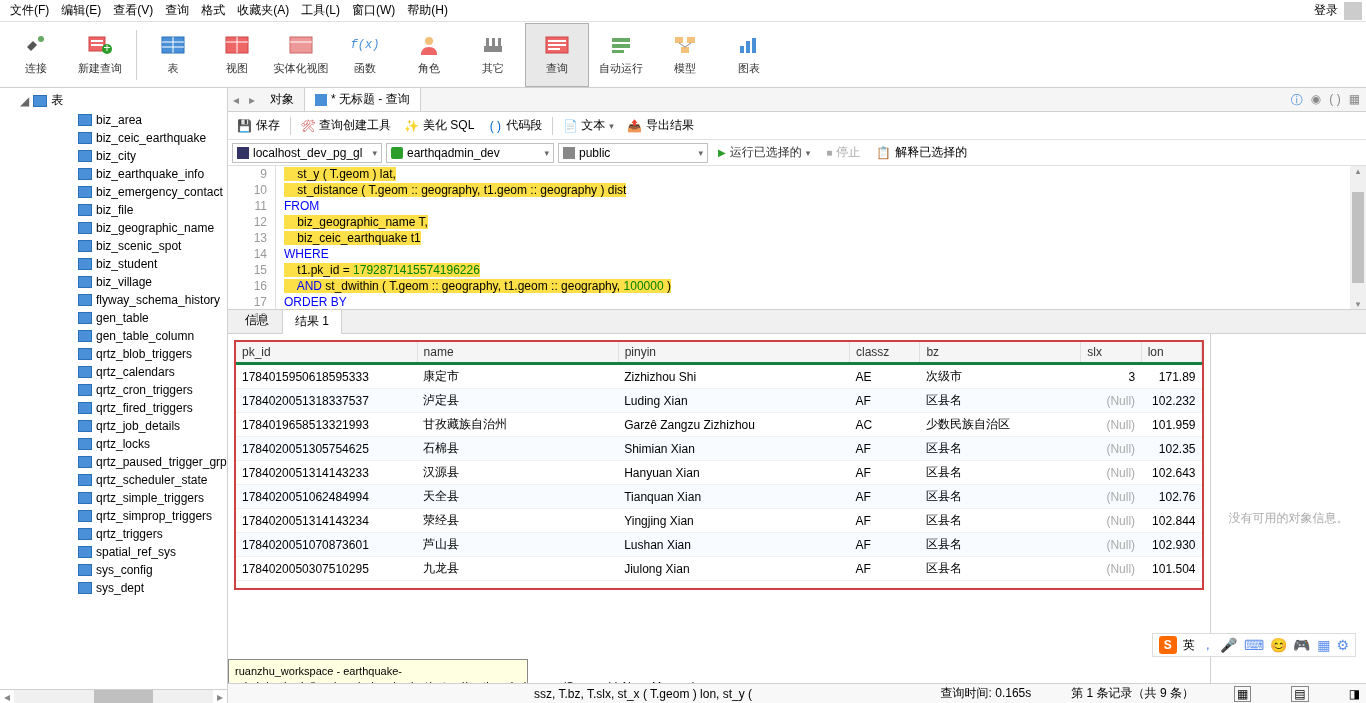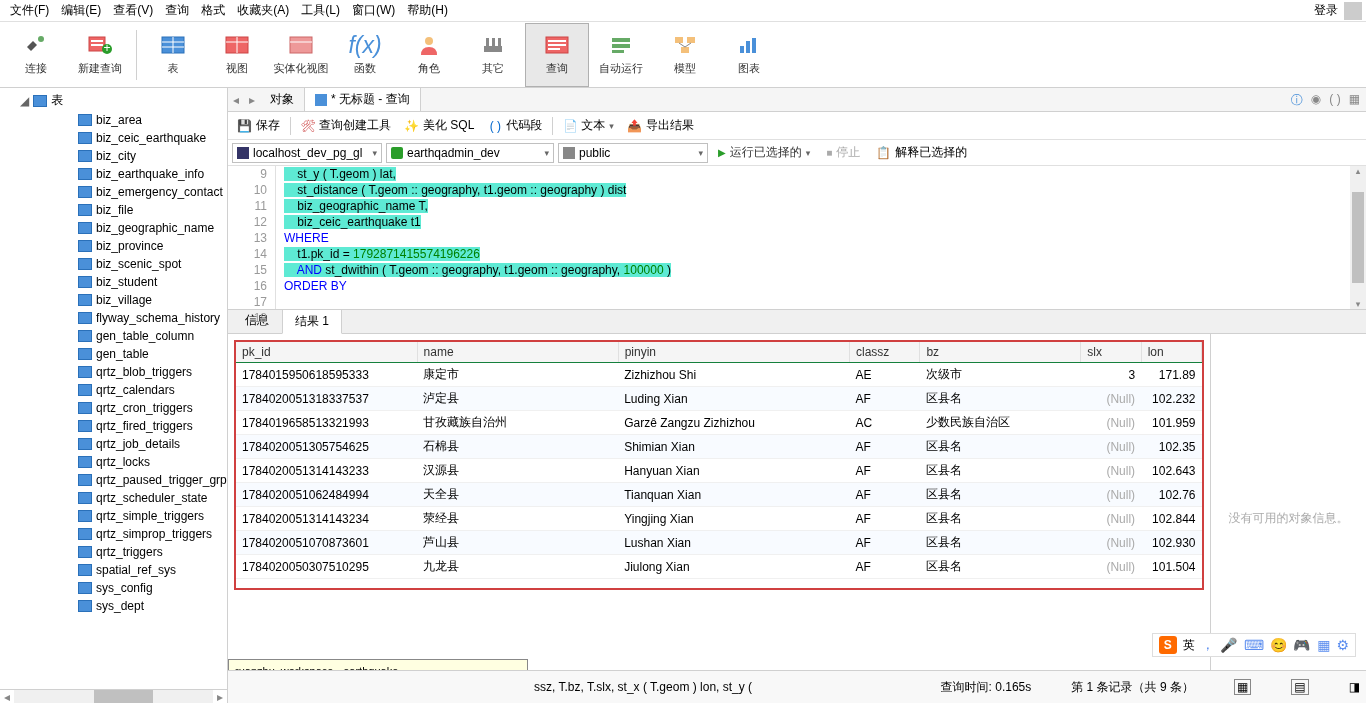--- a/index.html
+++ b/index.html
@@ -35,46 +35,46 @@
 .qt-sep { width: 1px; height: 18px; background: #d0d0d0; margin: 0 2px; }
 .conn-row { height: 26px; display: flex; align-items: center; padding: 0 4px; gap: 4px; border-bottom: 1px solid #e0e0e0; }
 .conn-select { height: 20px; border: 1px solid #c0c0c0; display: flex; align-items: center; padding: 0 4px; gap: 4px; cursor: pointer; background: #fff; }
 .conn-select .caret { margin-left: auto; }
 .run-btn { color: #333; }
 .editor-wrap { height: 144px; display: flex; border-bottom: 1px solid #d0d0d0; position: relative; }
 .gutter { width: 48px; background: #fff; border-right: 1px solid #e0e0e0; text-align: right; padding-right: 8px; color: #999; font-family: Consolas, monospace; }
 .gutter div { height: 16px; line-height: 16px; }
 .editor { flex: 1; font-family: Consolas, monospace; padding-left: 8px; overflow: hidden; }
 .editor-line { height: 16px; line-height: 16px; white-space: pre; }
-.hl { background: #5eead4; }
+.hl { background: #fde047; }
 .kw { color: #0000ff; }
 .num { color: #008000; }
 .editor-scroll { width: 16px; background: #f0f0f0; display: flex; flex-direction: column; }
 .editor-scroll-thumb { background: #c0c0c0; flex: 1; margin: 16px 2px; }
 .result-tabs { height: 24px; display: flex; align-items: flex-end; background: #f0f0f0; border-bottom: 1px solid #d0d0d0; padding-left: 4px; }
 .rtab { padding: 3px 12px; cursor: pointer; border: 1px solid transparent; }
 .rtab.active { background: #fff; border: 1px solid #d0d0d0; border-bottom-color: #fff; position: relative; top: 1px; }
 .result-area { flex: 1; display: flex; overflow: hidden; }
 .result-grid { flex: 1; position: relative; padding: 6px; }
 .grid-border { border: 2px solid #d04040; height: 250px; overflow: hidden; }
 .grid-table { width: 100%; border-collapse: collapse; }
-.grid-table th { background: #f5f5f5; border-bottom: 1px solid #15803d; border-right: 1px solid #e0e0e0; text-align: left; padding: 3px 6px; font-weight: normal; color: #333; }
+.grid-table th { background: #f5f5f5; border-bottom: 3px solid #15803d; border-right: 1px solid #e0e0e0; text-align: left; padding: 3px 6px; font-weight: normal; color: #333; }
 .grid-table td { border-bottom: 1px solid #f0f0f0; padding: 3px 6px; white-space: nowrap; }
 .grid-table tr:nth-child(even) td { background: #f8fbff; }
 .null { color: #aaa; }
 .col-pk { width: 180px; text-align: left; }
 .col-name { width: 200px; }
 .col-pin { width: 230px; }
 .col-cls { width: 70px; }
 .col-bz { width: 160px; }
 .col-slx { width: 60px; text-align: right; }
 .col-lon { width: 60px; text-align: right; }
 .result-side { width: 156px; border-left: 1px solid #d0d0d0; display: flex; align-items: center; justify-content: center; color: #aaa; }
 .tooltip { position: absolute; background: #ffffe1; border: 1px solid #888; padding: 4px 6px; font-size: 11px; line-height: 1.4; max-width: 300px; }
-.statusbar { position: absolute; bottom: 0; left: 228px; right: 0; height: 20px; border-top: 1px solid #d0d0d0; display: flex; align-items: center; font-size: 11px; padding: 16px 6px; gap: 40px; background: #f8f8f8; }
+.statusbar { position: absolute; bottom: 0; left: 228px; right: 0; height: 20px; border-top: 1px solid #d0d0d0; display: flex; align-items: center; font-size: 11px; padding: 9px 6px; gap: 40px; background: #f8f8f8; }
 .statusbar .spacer { flex: 1; }
 .view-icons { position: absolute; top: 92px; right: 6px; display: flex; gap: 8px; color: #888; }
 .view-icons span { cursor: pointer; color: #4a90d9; }
 .ime-bar { position: absolute; bottom: 46px; right: 10px; display: flex; align-items: center; gap: 6px; background: #fff; border: 1px solid #ddd; padding: 2px 6px; }
 .ime-icon { width: 18px; height: 18px; background: #ff6a00; color: #fff; display: flex; align-items: center; justify-content: center; font-weight: bold; border-radius: 3px; }
 .ime-glyph { color: #5b8def; font-size: 14px; }
 .caret { font-size: 9px; color: #666; }
 .play { color: #2a9d2a; font-size: 10px; }
 .stop { color: #aaa; font-size: 10px; }
 svg { display: block; }
@@ -146,21 +146,21 @@
     <div class="tool-icon">
         <svg width="24" height="18">
           <rect x="1" y="1" width="22" height="16" fill="#e99" stroke="#c66"></rect>
           <line x1="1" y1="6" x2="23" y2="6" stroke="#fff"></line>
         </svg>
       </div>
     <span class="tool-label">实体化视图</span>
   </div>
   <div class="tool-btn">
     <div class="tool-icon">
-        <span style="color:#4a90d9;font-style:italic;font-size:23px;font-family:Liberation Sans, sans-serif">f(x)</span>
+        <span style="color:#4a90d9;font-style:italic;font-size:12px;font-family:Liberation Mono, monospace">f(x)</span>
       </div>
     <span class="tool-label">函数</span>
   </div>
   <div class="tool-btn">
     <div class="tool-icon">
         <svg width="20" height="20">
           <circle cx="10" cy="6" r="4" fill="#f4c07a"></circle>
           <path d="M2 20 Q2 12 10 12 Q18 12 18 20 Z" fill="#e66"></path>
         </svg>
       </div>
@@ -262,45 +262,41 @@
           <div class="tree-item">
             <span class="tree-icon"></span>
             <span>biz_file</span>
           </div>
           <div class="tree-item">
             <span class="tree-icon"></span>
             <span>biz_geographic_name</span>
           </div>
           <div class="tree-item">
             <span class="tree-icon"></span>
-            <span>biz_province</span>
-          </div>
-          <div class="tree-item">
-            <span class="tree-icon"></span>
             <span>biz_scenic_spot</span>
           </div>
           <div class="tree-item">
             <span class="tree-icon"></span>
             <span>biz_student</span>
           </div>
           <div class="tree-item">
             <span class="tree-icon"></span>
             <span>biz_village</span>
           </div>
           <div class="tree-item">
             <span class="tree-icon"></span>
             <span>flyway_schema_history</span>
           </div>
           <div class="tree-item">
             <span class="tree-icon"></span>
+            <span>gen_table</span>
+          </div>
+          <div class="tree-item">
+            <span class="tree-icon"></span>
             <span>gen_table_column</span>
-          </div>
-          <div class="tree-item">
-            <span class="tree-icon"></span>
-            <span>gen_table</span>
           </div>
           <div class="tree-item">
             <span class="tree-icon"></span>
             <span>qrtz_blob_triggers</span>
           </div>
           <div class="tree-item">
             <span class="tree-icon"></span>
             <span>qrtz_calendars</span>
           </div>
           <div class="tree-item">
@@ -445,20 +441,21 @@
           <div>13</div>
           <div>14</div>
           <div>15</div>
           <div>16</div>
           <div>17</div>
           <div>18</div>
         </div>
       <div class="editor" id="editor">
           <div class="editor-line"><span class="hl">    st_y ( T.geom ) lat,</span></div>
           <div class="editor-line"><span class="hl">    st_distance ( T.geom :: geography, t1.geom :: geography ) dist</span></div>
+          <div class="editor-line"><span class="kw">FROM</span></div>
           <div class="editor-line"><span class="hl">    biz_geographic_name T,</span></div>
           <div class="editor-line"><span class="hl">    biz_ceic_earthquake t1</span></div>
           <div class="editor-line"><span class="kw">WHERE</span></div>
           <div class="editor-line"><span class="hl">    t1.pk_id = <span class="num">1792871415574196226</span></span></div>
           <div class="editor-line"><span class="hl">    <span class="kw">AND</span> st_dwithin ( T.geom :: geography, t1.geom :: geography, <span class="num">100000</span> )</span></div>
           <div class="editor-line"><span class="kw">ORDER BY</span></div>
         </div>
       <div class="editor-scroll">
         <span style="text-align:center;color:#888;font-size:9px">▴</span>
         <div class="editor-scroll-thumb"></div>

